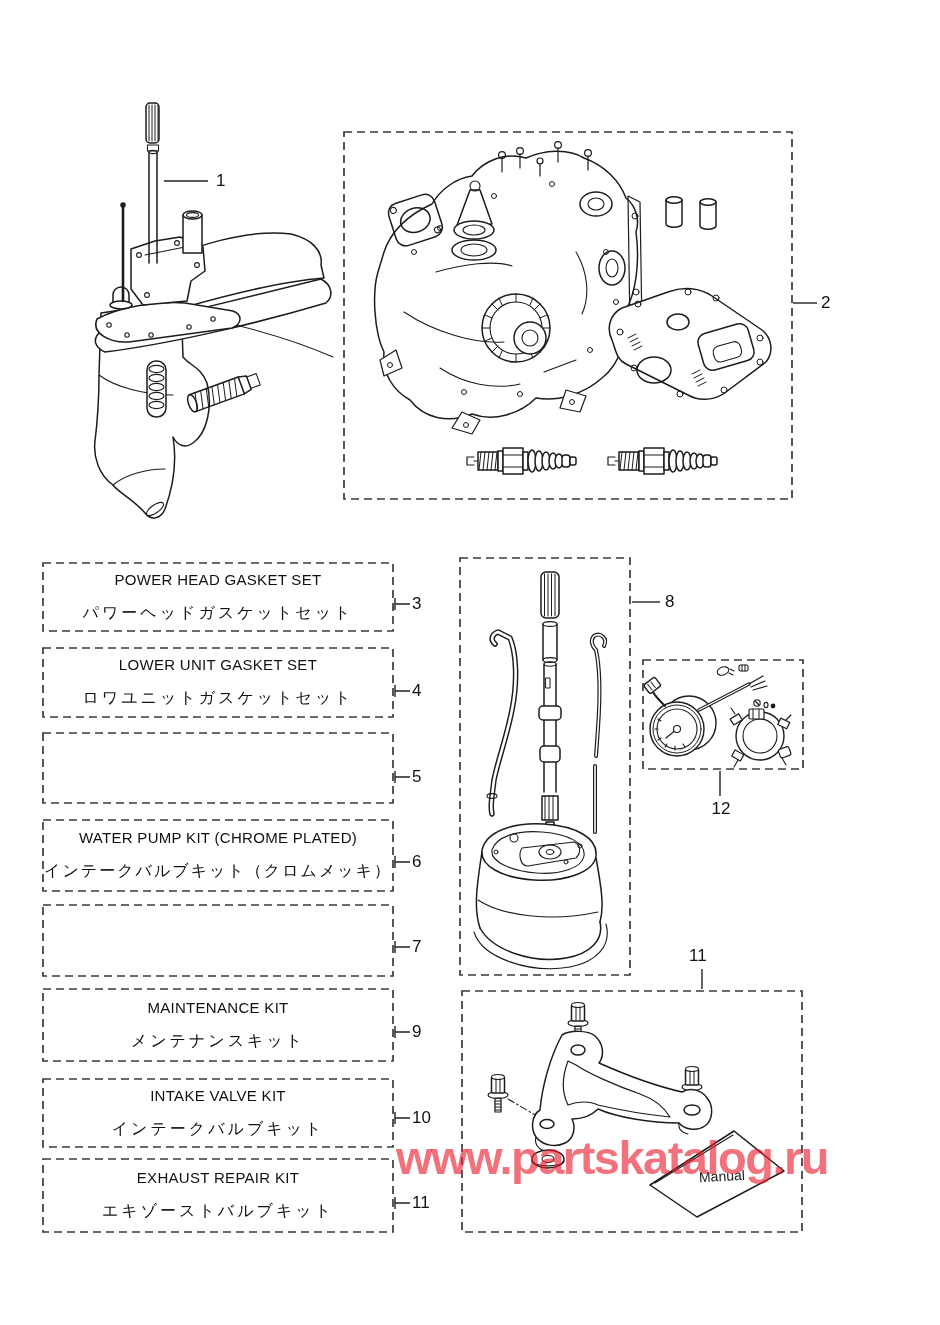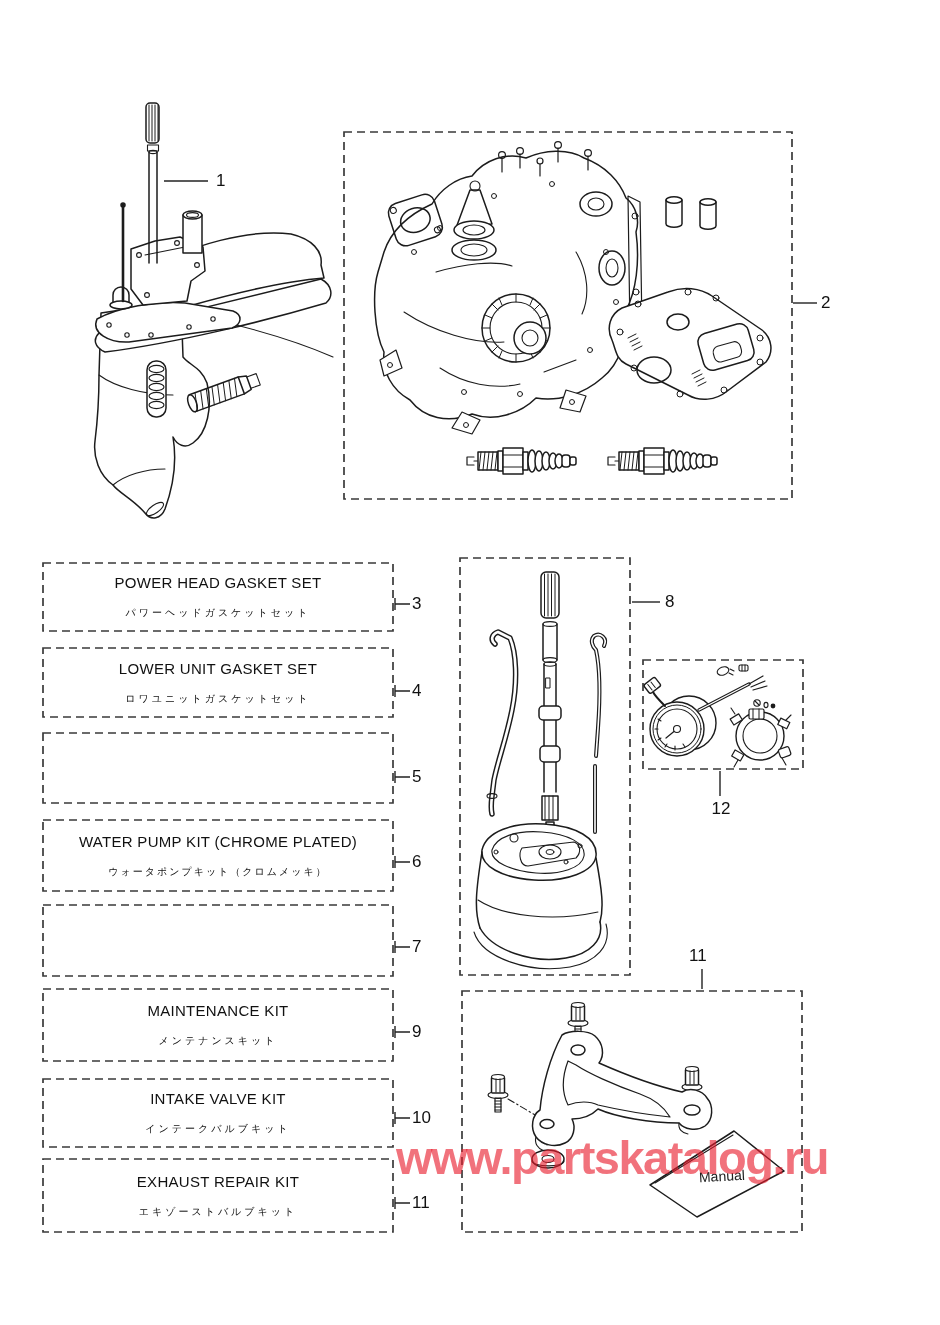--- a/index.html
+++ b/index.html
@@ -2,21 +2,21 @@
 <html><head>
 <meta charset="utf-8">
 <style>
   html,body{margin:0;padding:0;background:#fff;}
   #page{position:relative;width:940px;height:1325px;background:#fff;overflow:hidden;
         font-family:"Liberation Sans","DejaVu Sans",sans-serif;color:#111;}
   #canvas{position:absolute;left:0;top:0;}
   .kit{position:absolute;left:43px;width:350px;display:flex;flex-direction:column;
        align-items:center;justify-content:center;gap:15px;text-align:center;}
   .kit .en{font-size:15px;letter-spacing:.3px;white-space:nowrap;}
-  .kit .ja{font-size:10px;letter-spacing:3px;white-space:nowrap;}
+  .kit .ja{font-size:16px;letter-spacing:3px;white-space:nowrap;}
   .callout{position:absolute;font-size:17px;line-height:20px;color:#111;}
   #watermark{position:absolute;left:396px;top:1130px;z-index:9;
              font-weight:700;font-size:47px;letter-spacing:-1.5px;
              color:rgba(232,28,44,.62);white-space:nowrap;pointer-events:none;}
   svg text{font-family:"Liberation Sans","DejaVu Sans",sans-serif;}
 </style>
 </head>
 <body>
 
 <div id="page">
@@ -406,21 +406,21 @@
   <div class="kit" style="top:563px;height:68px">
     <div class="en">POWER HEAD GASKET SET</div>
     <div class="ja">パワーヘッドガスケットセット</div>
   </div>
   <div class="kit" style="top:648px;height:69px">
     <div class="en">LOWER UNIT GASKET SET</div>
     <div class="ja">ロワユニットガスケットセット</div>
   </div>
   <div class="kit" style="top:820px;height:71px">
     <div class="en">WATER PUMP KIT (CHROME PLATED)</div>
-    <div class="ja" style="letter-spacing:2px">ウォータポンプキット（クロムメッキ）</div>
+    <div class="ja" style="letter-spacing:2px">インテークバルブキット（クロムメッキ）</div>
   </div>
   <div class="kit" style="top:1079px;height:68px">
     <div class="en">INTAKE VALVE KIT</div>
     <div class="ja">インテークバルブキット</div>
   </div>
   <div class="kit" style="top:989px;height:72px">
     <div class="en">MAINTENANCE KIT</div>
     <div class="ja">メンテナンスキット</div>
   </div>
   <div class="kit" style="top:1159px;height:73px">

